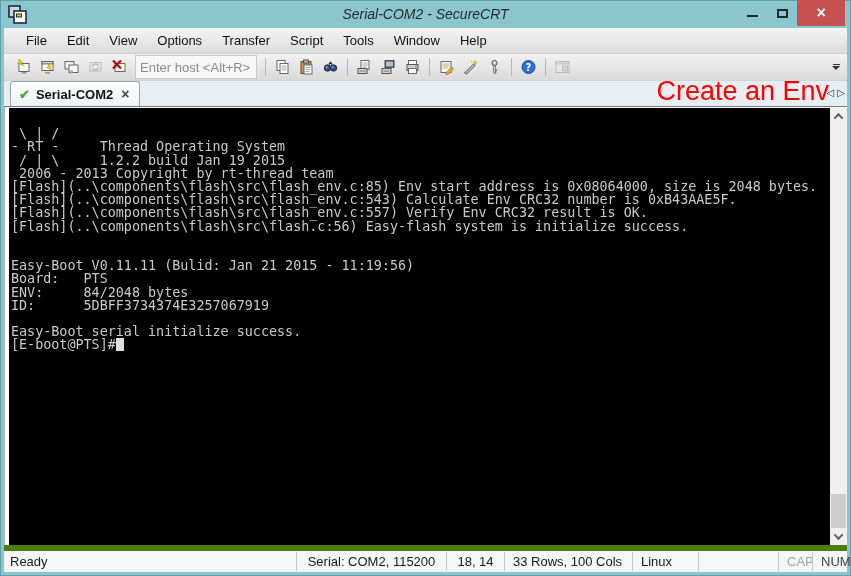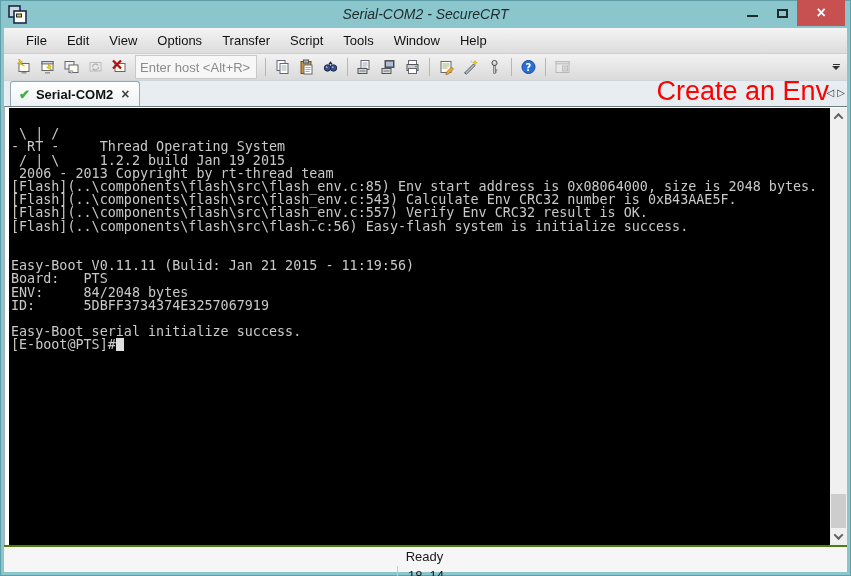--- a/index.html
+++ b/index.html
@@ -98,22 +98,22 @@
   .sb-btn { position:absolute; left:0; width:17px; height:17px; display:flex; align-items:center; justify-content:center; }
   .sb-up { top:0; } .sb-down { bottom:0; }
   .chev { width:7px; height:7px; border-left:2px solid #606060; border-top:2px solid #606060; }
   .sb-up .chev { transform:rotate(45deg) translate(1px,1px); }
   .sb-down .chev { transform:rotate(225deg) translate(1px,1px); }
   .sb-thumb { position:absolute; left:1px; width:15px; top:386px; height:34px; background:#cdcdcd; }
 
   
   .statusbar {
     position:absolute; left:4px; right:4px; bottom:4px; height:27px;
-    background:#f6f6f6; border-top:2px solid #4d7c0f;
-    display:flex; align-items:center; font-size:13px; color:#1a1a1a;flex-direction:column;
+    background:#f6f6f6; border-top:6px solid #4d7c0f;
+    display:flex; align-items:center; font-size:13px; color:#1a1a1a;
   }
   .seg { height:19px; line-height:19px; padding:0 8px; border-left:1px solid #c8c8c8; text-align:center; white-space:nowrap; }
   .seg-ready { flex:1; border-left:none; text-align:left; padding-left:6px; }
   .seg-serial { width:150px; }
   .seg-pos { width:58px; }
   .seg-size { width:120px; }
   .seg-emu { width:66px; text-align:left;margin-left:8px; }
   .seg-blank { width:80px; }
   .seg-cap { width:34px; color:#a6a6a6; }
   .seg-num { width:21px; color:#404040; }
@@ -326,20 +326,21 @@
       </div>
     <div class="sb-thumb"></div>
     <div class="sb-btn sb-down">
         <div class="chev"></div>
       </div>
   </div>
 </div>
 
 <div class="statusbar">
   <div class="seg seg-ready">Ready</div>
+  <div class="seg seg-serial">Serial: COM2, 115200</div>
   <div class="seg seg-pos">18, 14</div>
   <div class="seg seg-size">33 Rows, 100 Cols</div>
   <div class="seg seg-emu">Linux</div>
   <div class="seg seg-blank"></div>
   <div class="seg seg-cap">CAP</div>
   <div class="seg seg-num">NUM</div>
   <div class="grip">⋰</div>
 </div>
 
 </body></html>

